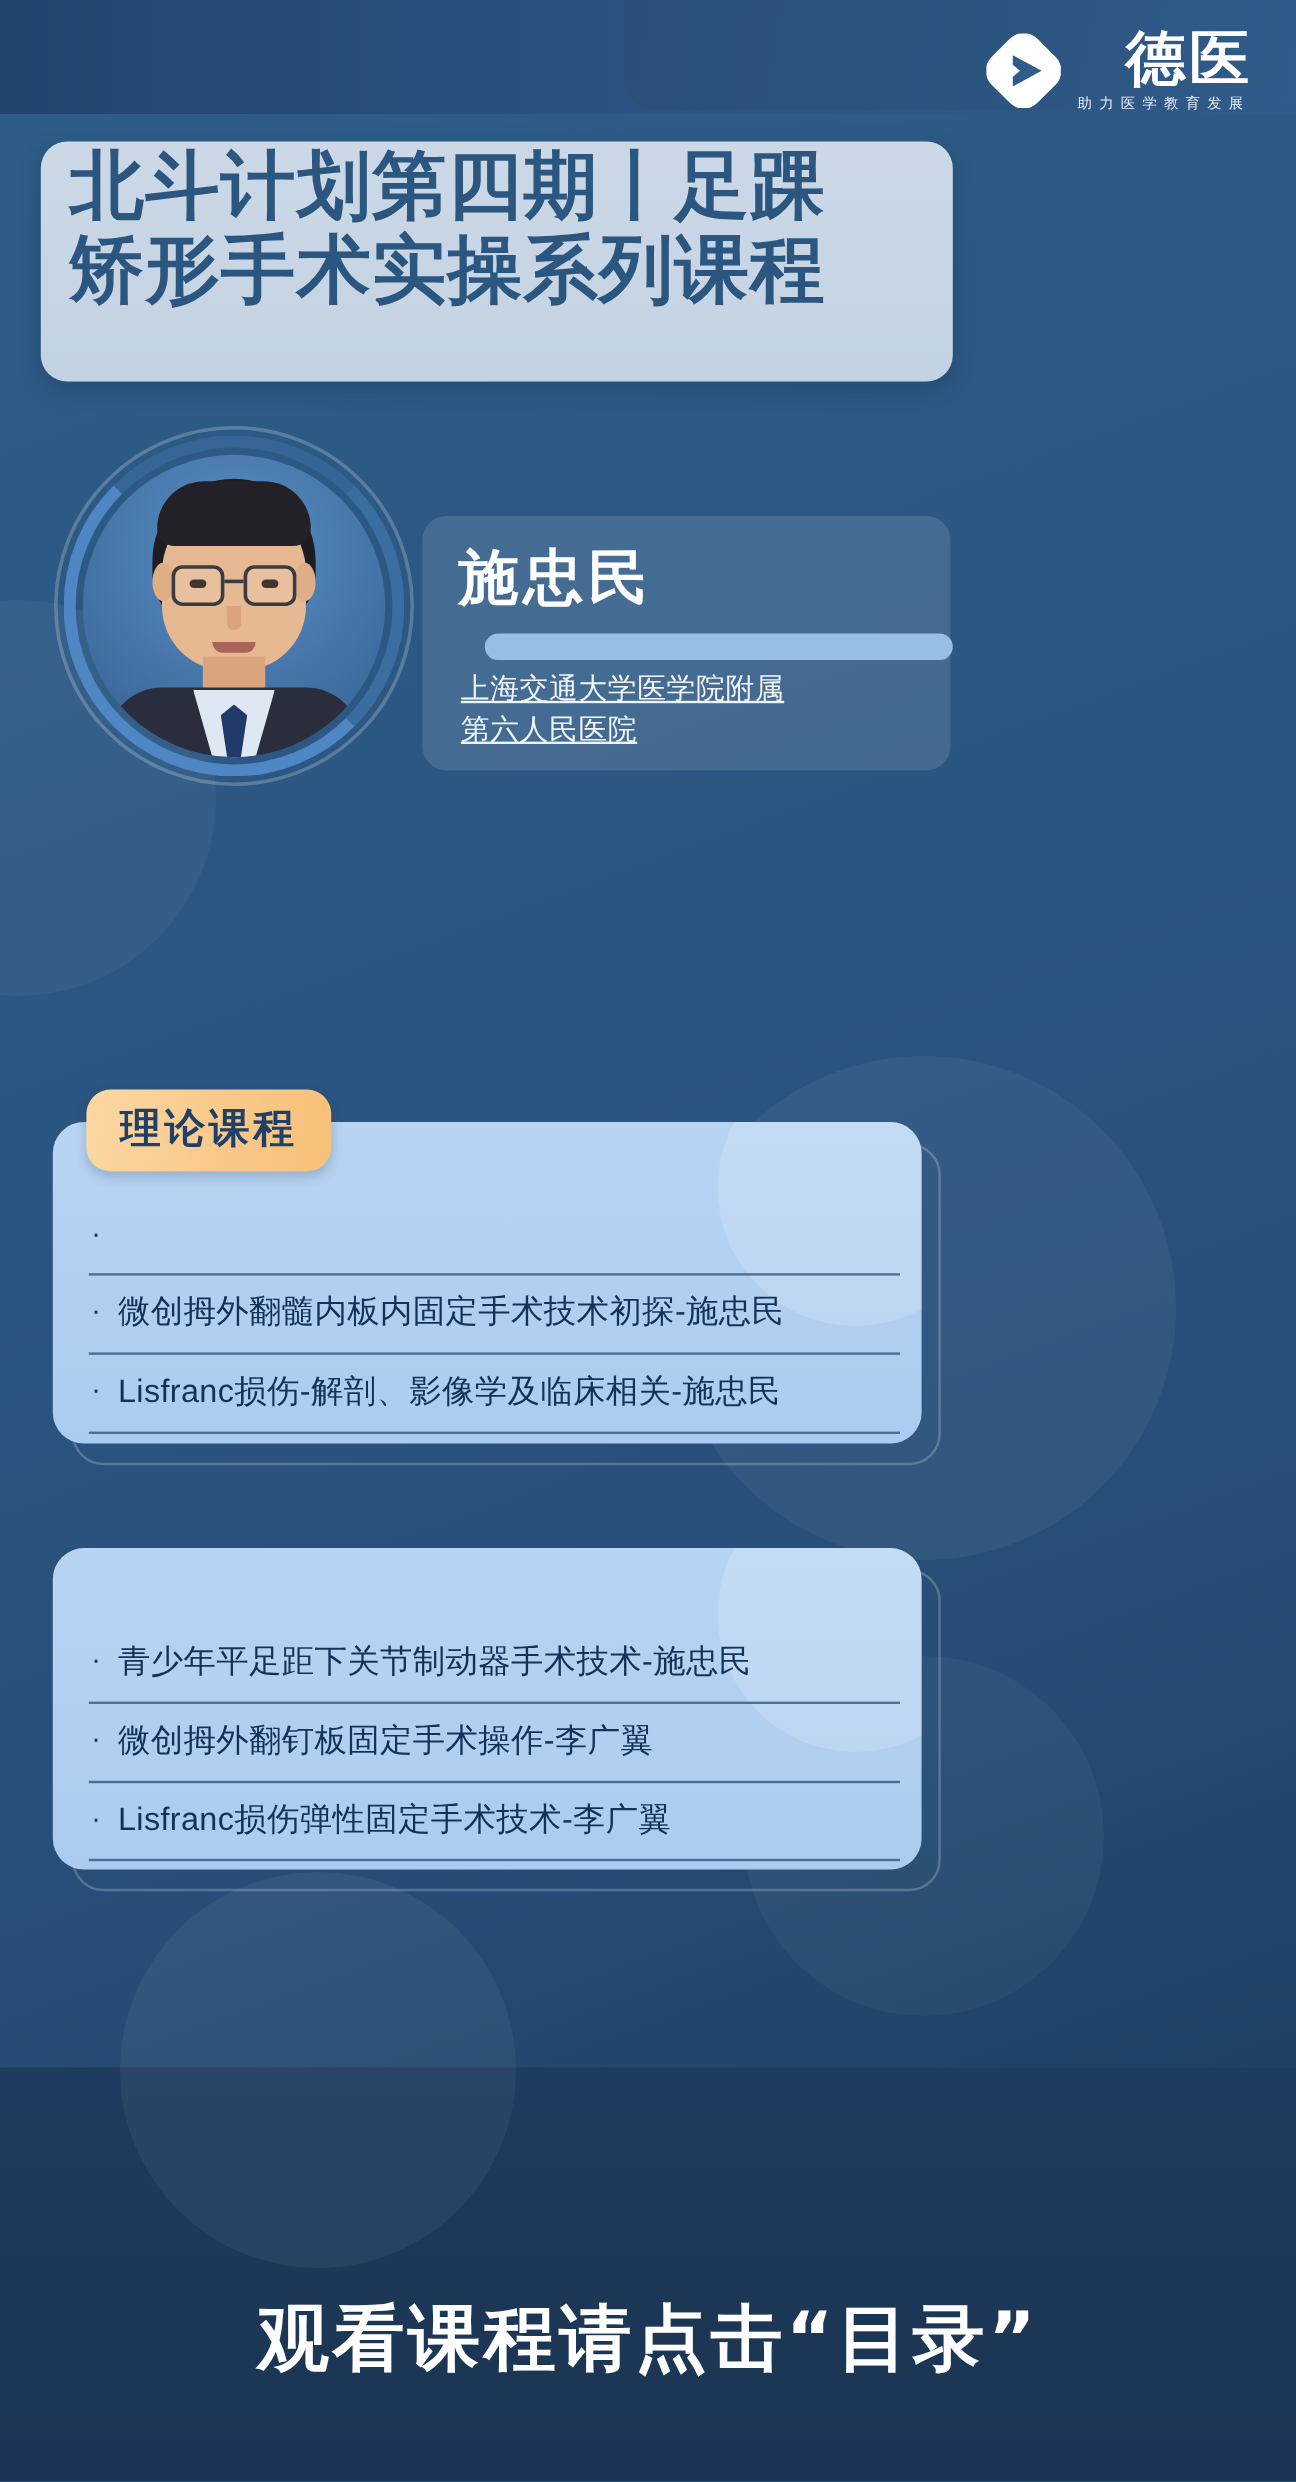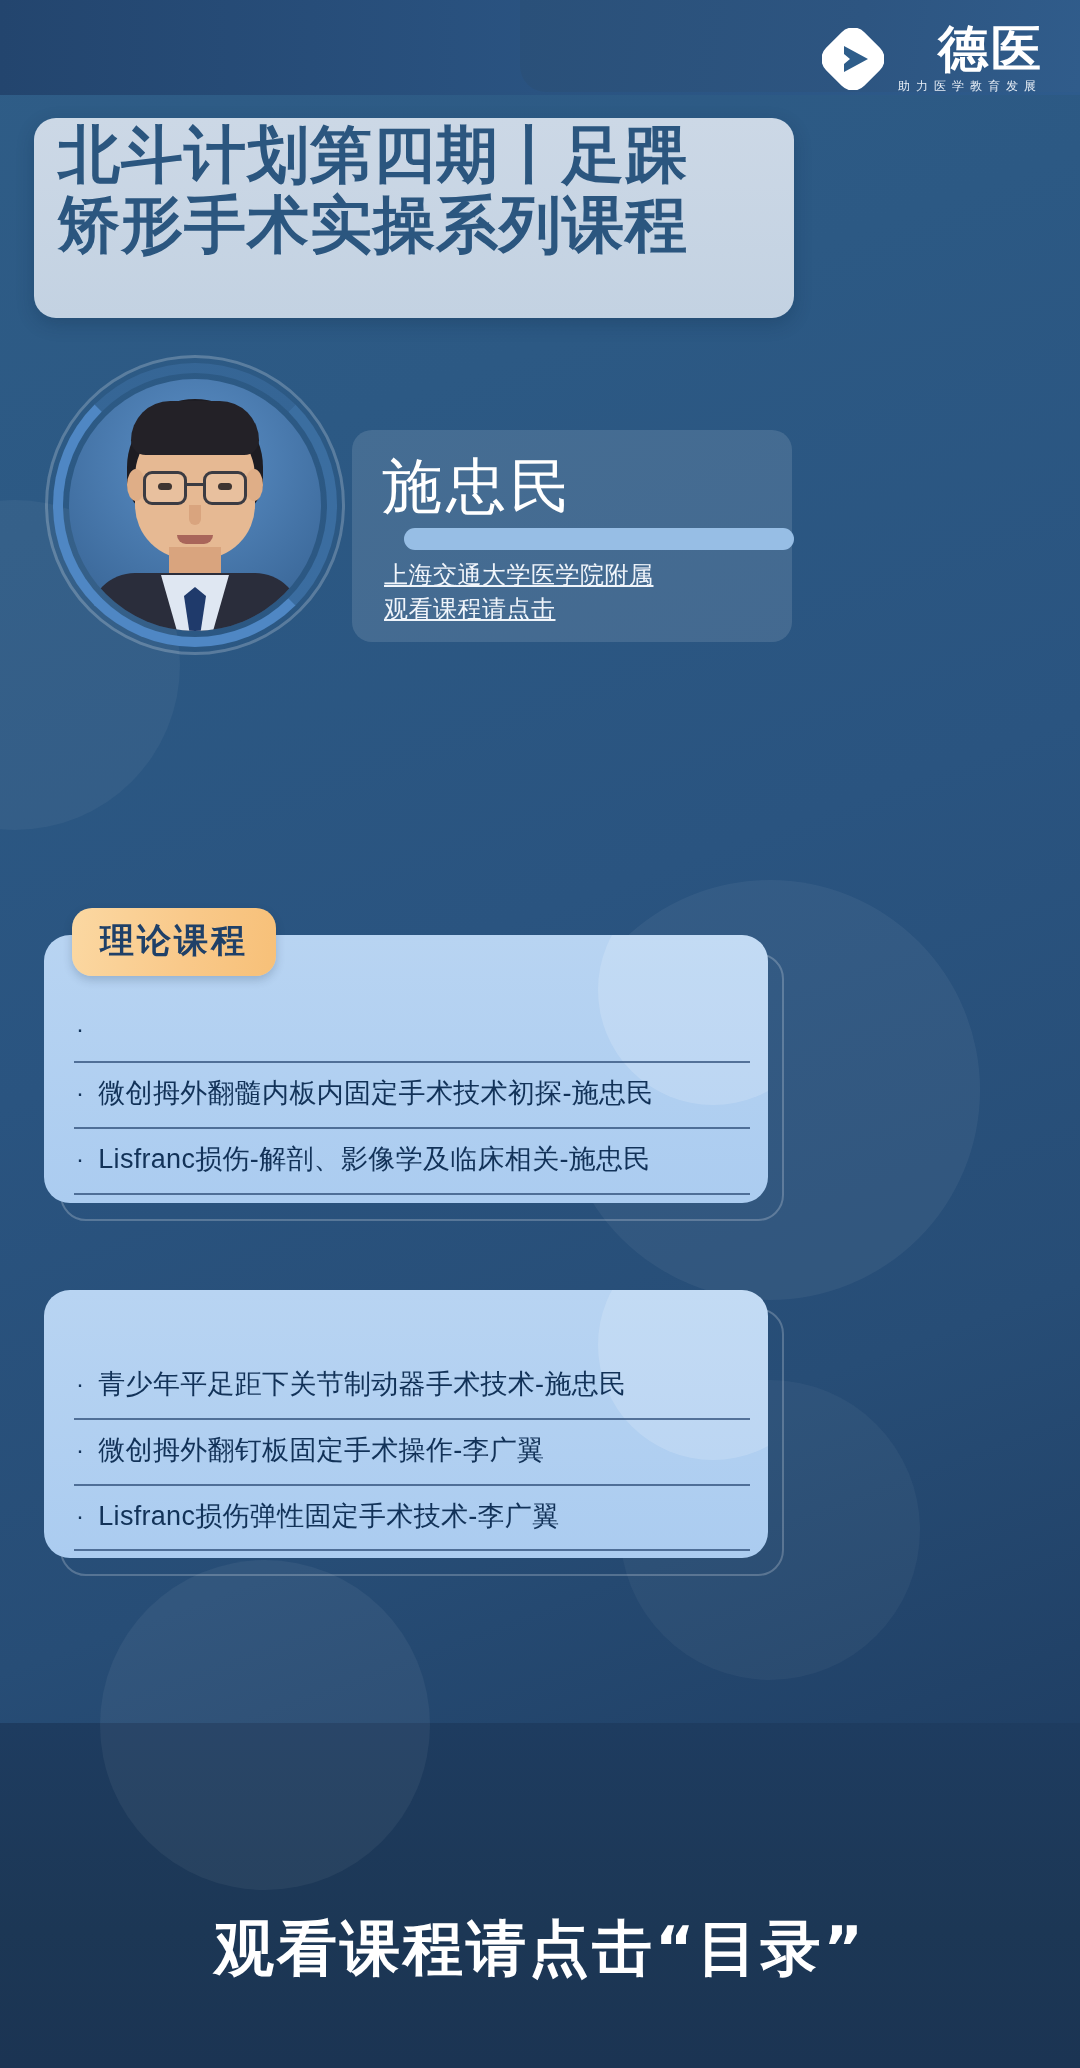--- a/index.html
+++ b/index.html
@@ -136,21 +136,21 @@
     position:absolute; left:352px; top:430px; width:440px; height:212px;
     background:rgba(255,255,255,0.12);
     border-radius:20px;
   }
   .speaker-name-wrap{ position:absolute; left:30px; top:26px; }
   .speaker-underline{
     position:absolute; left:22px; top:72px; width:390px; height:22px;
     background:#9cc3ea; border-radius:11px; opacity:0.95;
   }
   .speaker-name{
-    position:relative; font-size:60px; font-weight:400; color:#ffffff;
+    position:relative; font-size:50px; font-weight:700; color:#ffffff;
     letter-spacing:4px; line-height:1.0; z-index:2;
     font-family:"DejaVu Sans","Liberation Sans",sans-serif;
   }
   .speaker-org{
     position:absolute; left:32px; top:128px; width:400px;
     font-size:24px; color:#f0f5fb; line-height:1.42; letter-spacing:0.5px;text-decoration:underline;
   }
 
   
   .section{ position:absolute; left:44px; width:740px; }
@@ -254,21 +254,21 @@
     </div>
   </div>
 
   <div class="speaker-card">
     <div class="speaker-name-wrap">
       <div class="speaker-underline"></div>
       <div class="speaker-name">施忠民</div>
     </div>
     <div class="speaker-org">
       <div>上海交通大学医学院附属</div>
-      <div>观看课程请点击</div>
+      <div>第六人民医院</div>
     </div>
   </div>
 
   <div class="section" id="sec0" style="top:935px;">
     <div class="sec-shadow" style="height:268px;"></div>
     <div class="sec-panel" style="height:268px;"></div>
     <div class="sec-badge">理论课程</div>
     <div class="sec-list">
       <div class="course-row">
         <div class="course-item" style="font-size: 26px;">

